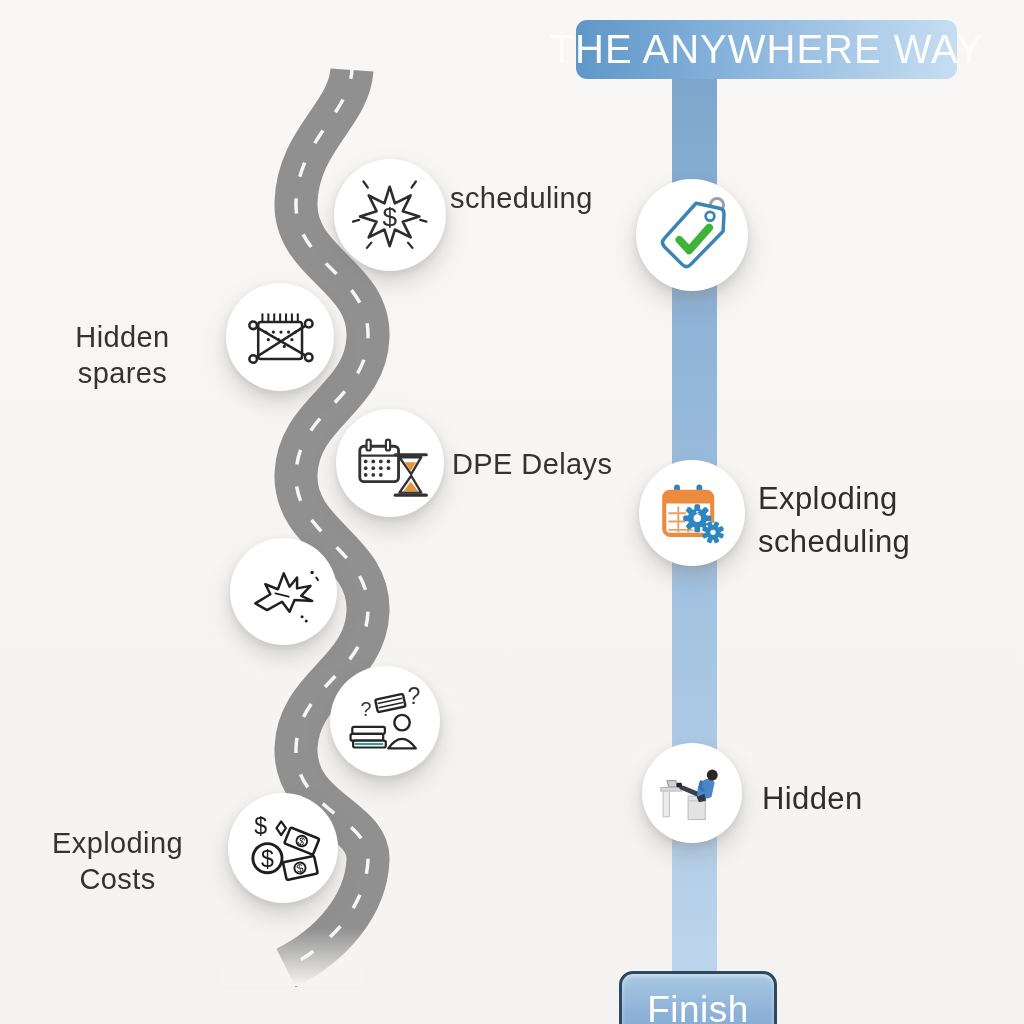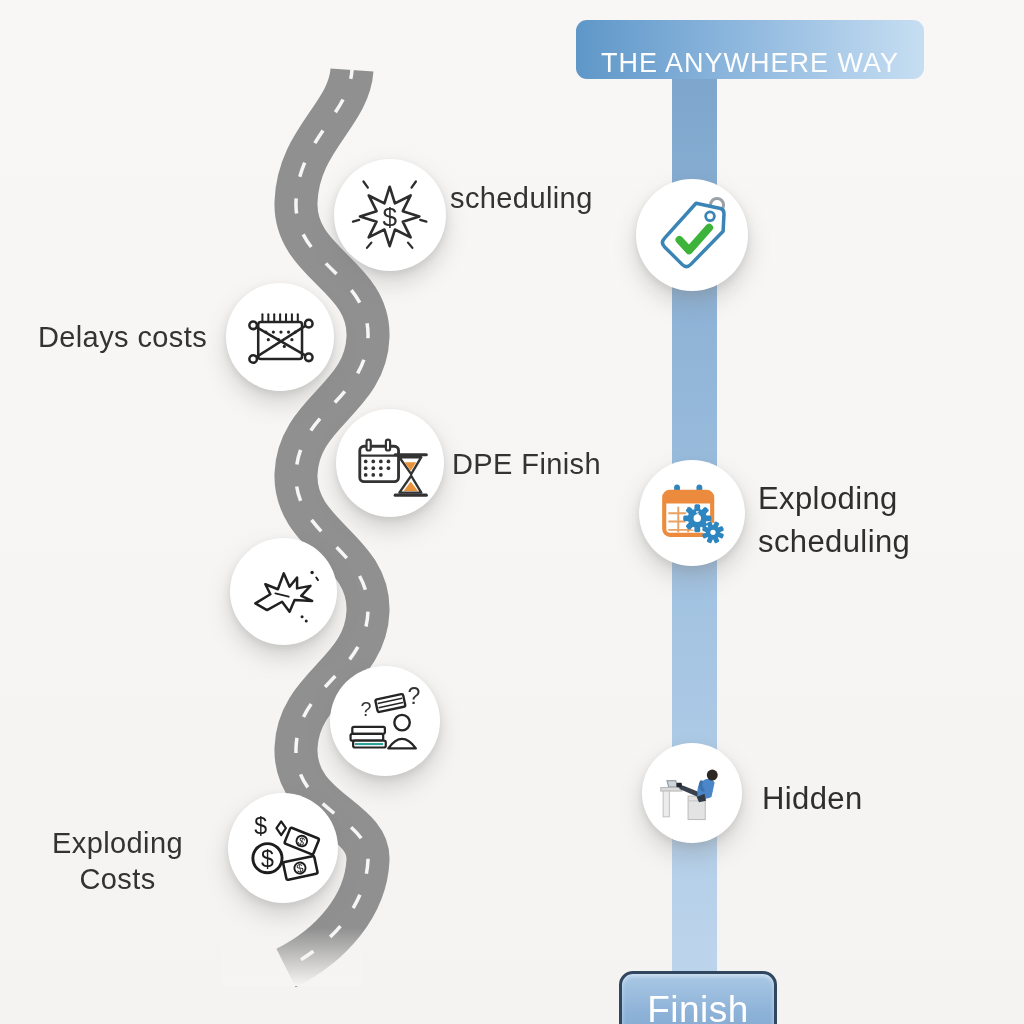--- a/index.html
+++ b/index.html
@@ -4,22 +4,22 @@
 <style>
   html,body{margin:0;padding:0;}
   body{font-family:"Liberation Sans",sans-serif;background:#fff;}
   #canvas{position:relative;width:1024px;height:1024px;overflow:hidden;
           background:linear-gradient(180deg,#f8f7f5 0%,#f6f5f3 60%,#f4f3f1 100%);}
   svg.bg{position:absolute;left:0;top:0;}
   .sign{position:absolute;display:flex;align-items:center;justify-content:center;
         color:#fdfdfd;border-radius:11px;letter-spacing:1px;white-space:nowrap;}
   .sign-old{left:228px;top:18px;width:276px;height:63px;font-size:39px;
         background:linear-gradient(95deg,#747474 0%,#8d8d8d 70%,#999 100%);}
-  .sign-new{left:576px;top:20px;width:348px;height:59px;font-size:27px;
-        background:linear-gradient(90deg,#5e97c8 0%,#8cb6dd 45%,#c6def2 100%);align-items:flex-end;}
+  .sign-new{left:576px;top:20px;width:381px;height:59px;font-size:40px;
+        background:linear-gradient(90deg,#5e97c8 0%,#8cb6dd 45%,#c6def2 100%);}
   .node{position:absolute;border-radius:50%;background:#fff;
         box-shadow:0 12px 22px rgba(130,130,130,.30),0 3px 7px rgba(130,130,130,.18);
         display:flex;align-items:center;justify-content:center;}
   .node svg{width:78%;height:78%;}
   .label{position:absolute;color:#333;font-size:29px;line-height:36px;letter-spacing:.4px;}
   .label.center{text-align:center;}
   .label.big{font-size:31px;line-height:43px;color:#2e2e2e;}
   .finish{position:absolute;left:619px;top:971px;width:152px;height:72px;
         border:3px solid #31475f;border-radius:14px;color:#fff;font-size:37px;
         display:flex;align-items:center;justify-content:center;letter-spacing:.5px;
@@ -260,24 +260,24 @@
       <path d="M64 46 Q59 42 62 36" fill="none" stroke="#3c74b2" stroke-width="4.5" stroke-linecap="round"></path>
       <circle cx="76" cy="27" r="7" fill="#2e2620"></circle>
       <path d="M56 55 L66 51 L68 60 L59 62 Z" fill="#303944"></path>
     </svg>
   </div>
 
   <div class="label" style="left:450px;top:180px">
     <div>scheduling</div>
   </div>
   <div class="label center" style="left:30px;top:319px;width:185px">
-    <div>Delays costs</div>
+    <div>Hidden spares</div>
   </div>
   <div class="label" style="left:452px;top:446px">
-    <div>DPE Finish</div>
+    <div>DPE Delays</div>
   </div>
   <div class="label center" style="left:10px;top:825px;width:215px">
     <div>Exploding Costs</div>
   </div>
 
   <div class="label big" style="left:758px;top:477px">
     <div>Exploding</div>
     <div>scheduling</div>
   </div>
   <div class="label big" style="left:762px;top:777px">

